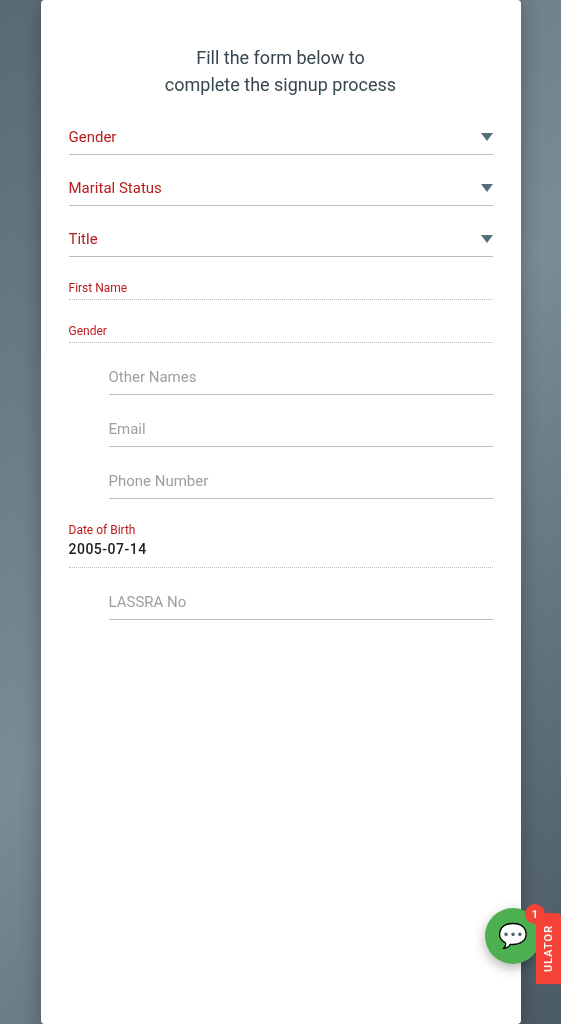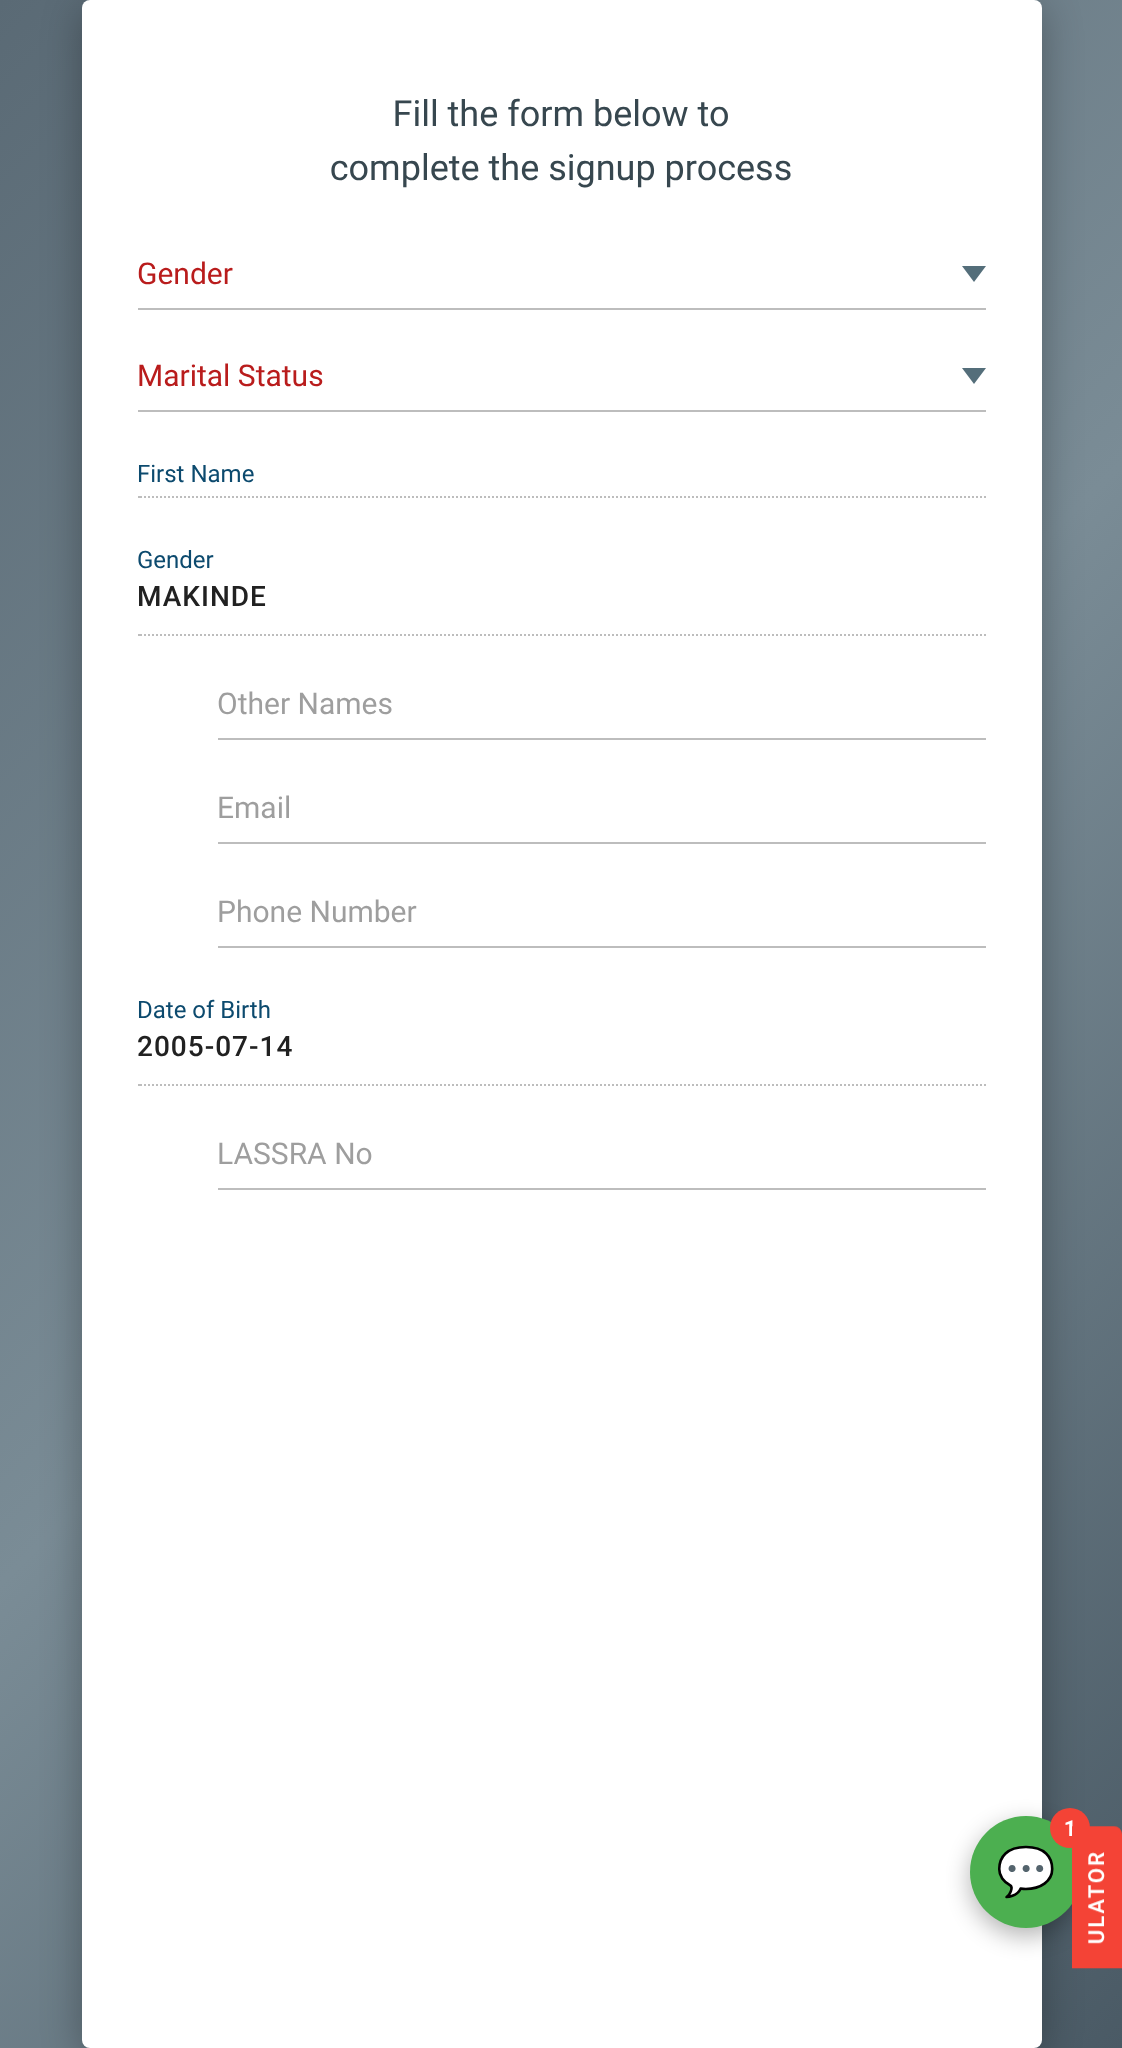--- a/index.html
+++ b/index.html
@@ -48,21 +48,21 @@
       line-height: 1.5;
       margin-bottom: 30px;
     }
 
     .field-group {
       margin-bottom: 24px;
     }
 
     .field-label {
       font-size: 12px;
-      color: #0c4a6e;
+      color: #b91c1c;
       margin-bottom: 4px;
       display: block;
     }
 
     .field-value {
       font-size: 14px;
       color: #212121;
       font-weight: 500;
       letter-spacing: 0.5px;
       padding-bottom: 6px;
@@ -179,29 +179,34 @@
     </div>
   </div>
 
   <div class="field-group">
     <div class="dropdown-field">
       <span class="dropdown-label">Marital Status</span>
       <div class="dropdown-arrow"></div>
     </div>
   </div>
 
+  <div class="field-group">
+    <div class="dropdown-field">
+      <span class="dropdown-label">Title</span>
+      <div class="dropdown-arrow"></div>
+    </div>
+  </div>
 
   <div class="field-group">
     <span class="field-label">First Name</span>
     <hr class="field-divider">
   </div>
 
   <div class="field-group">
     <span class="field-label">Gender</span>
-    <div class="field-value">MAKINDE</div>
     <hr class="field-divider">
   </div>
 
   <div class="field-group">
     <div class="empty-field">
       <span class="empty-field-label">Other Names</span>
     </div>
   </div>
 
   <div class="field-group">

